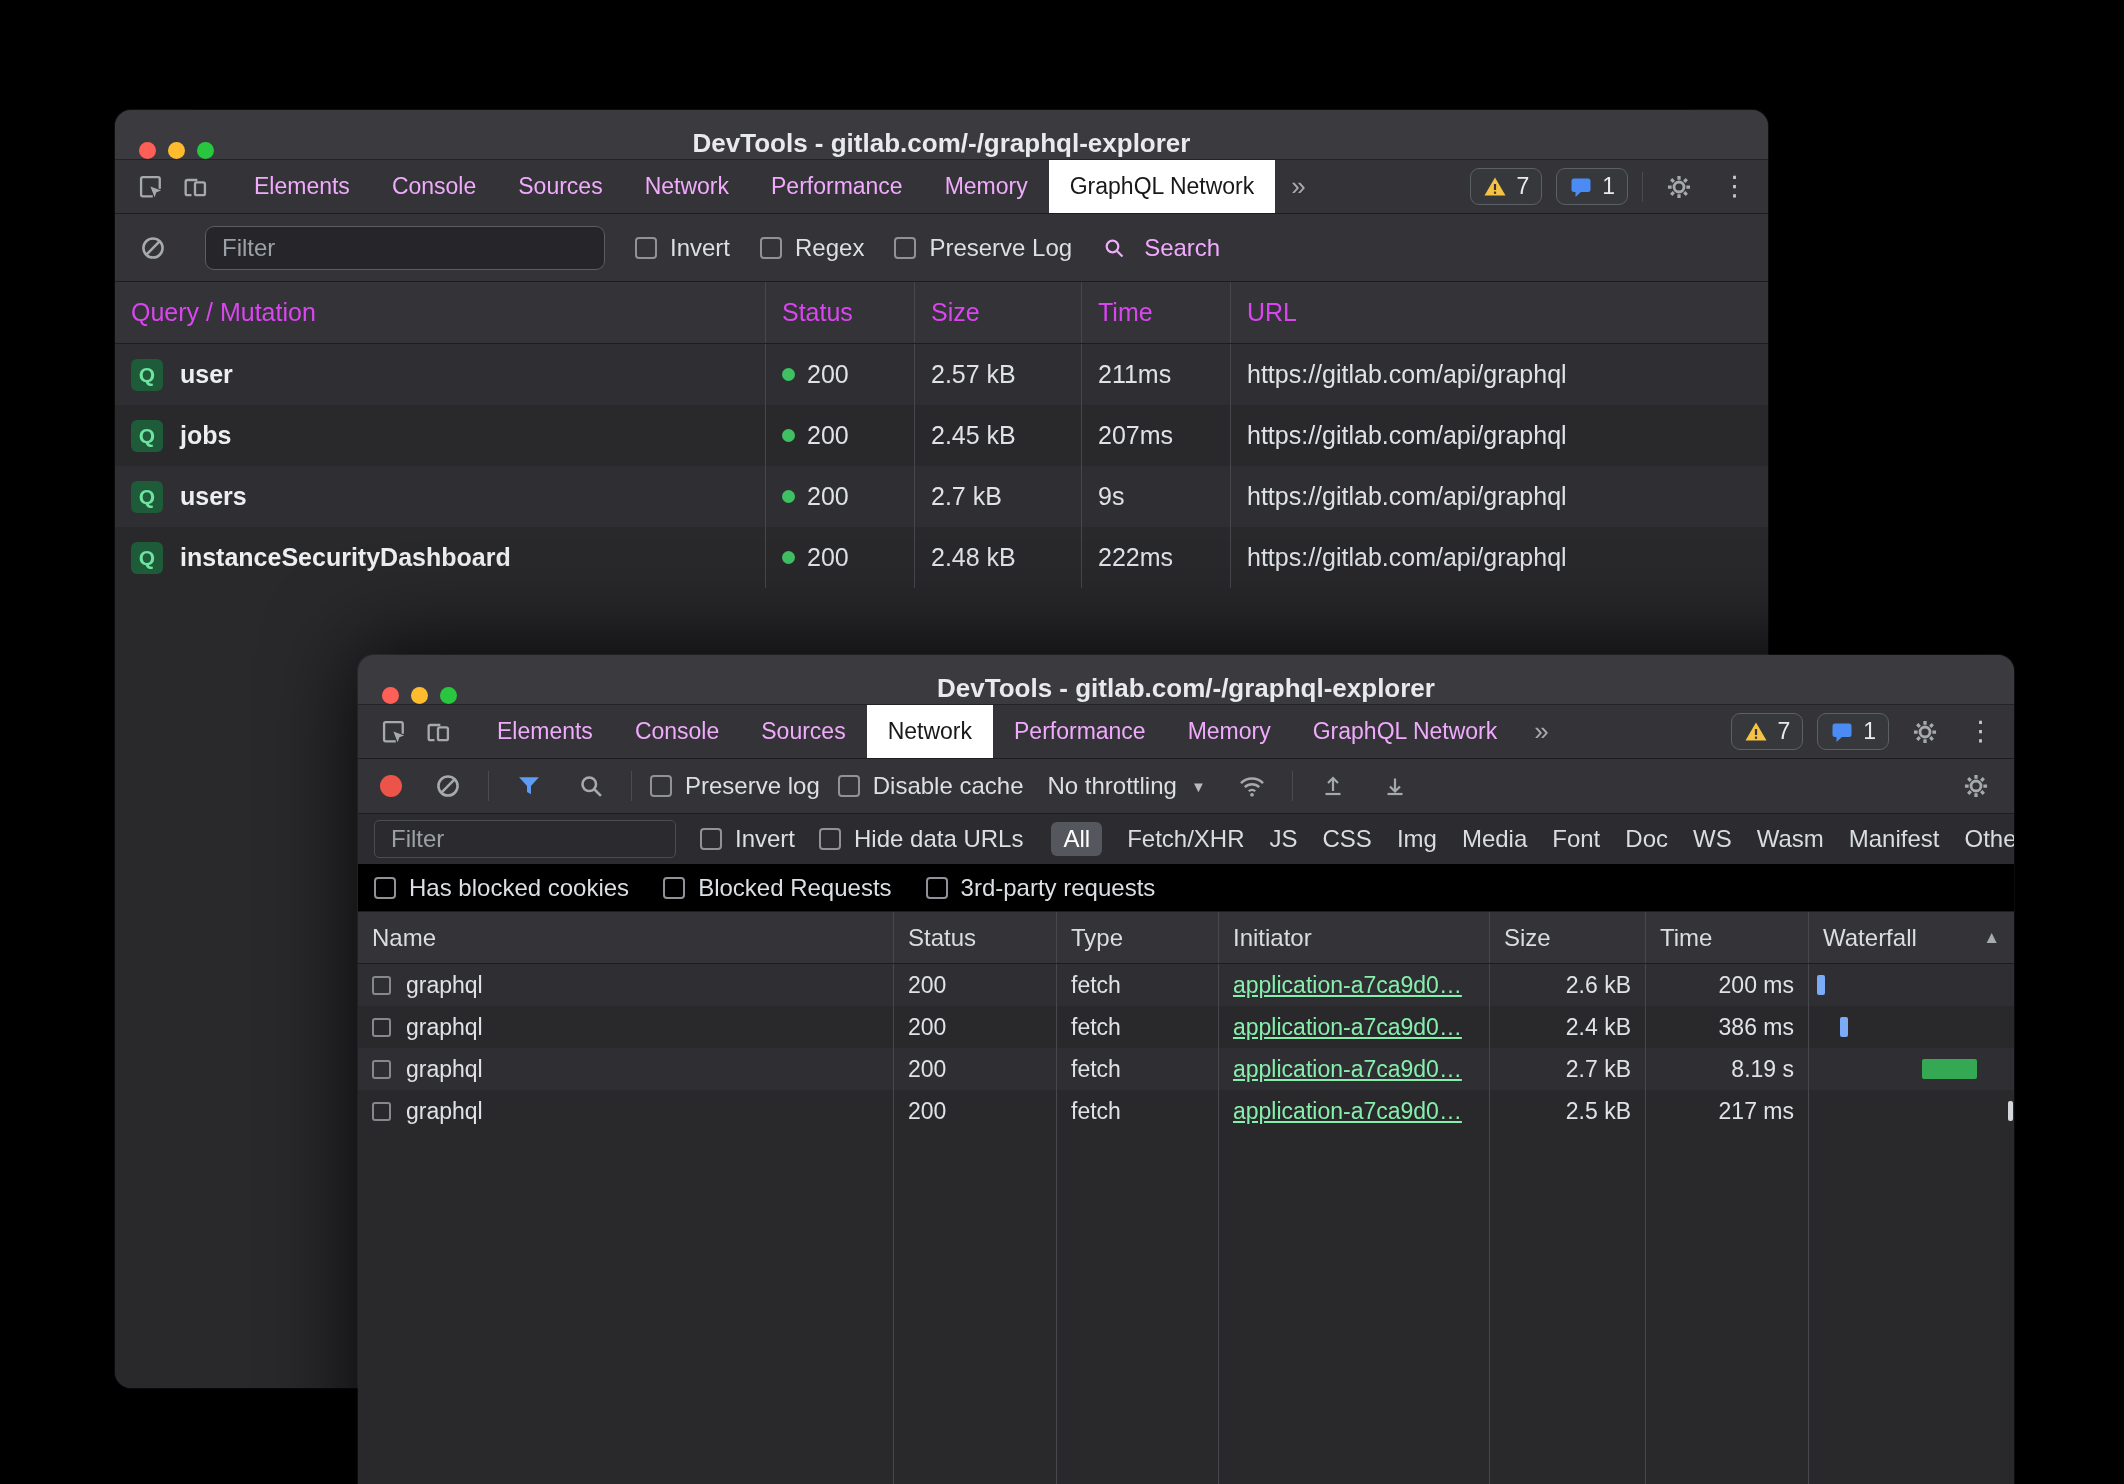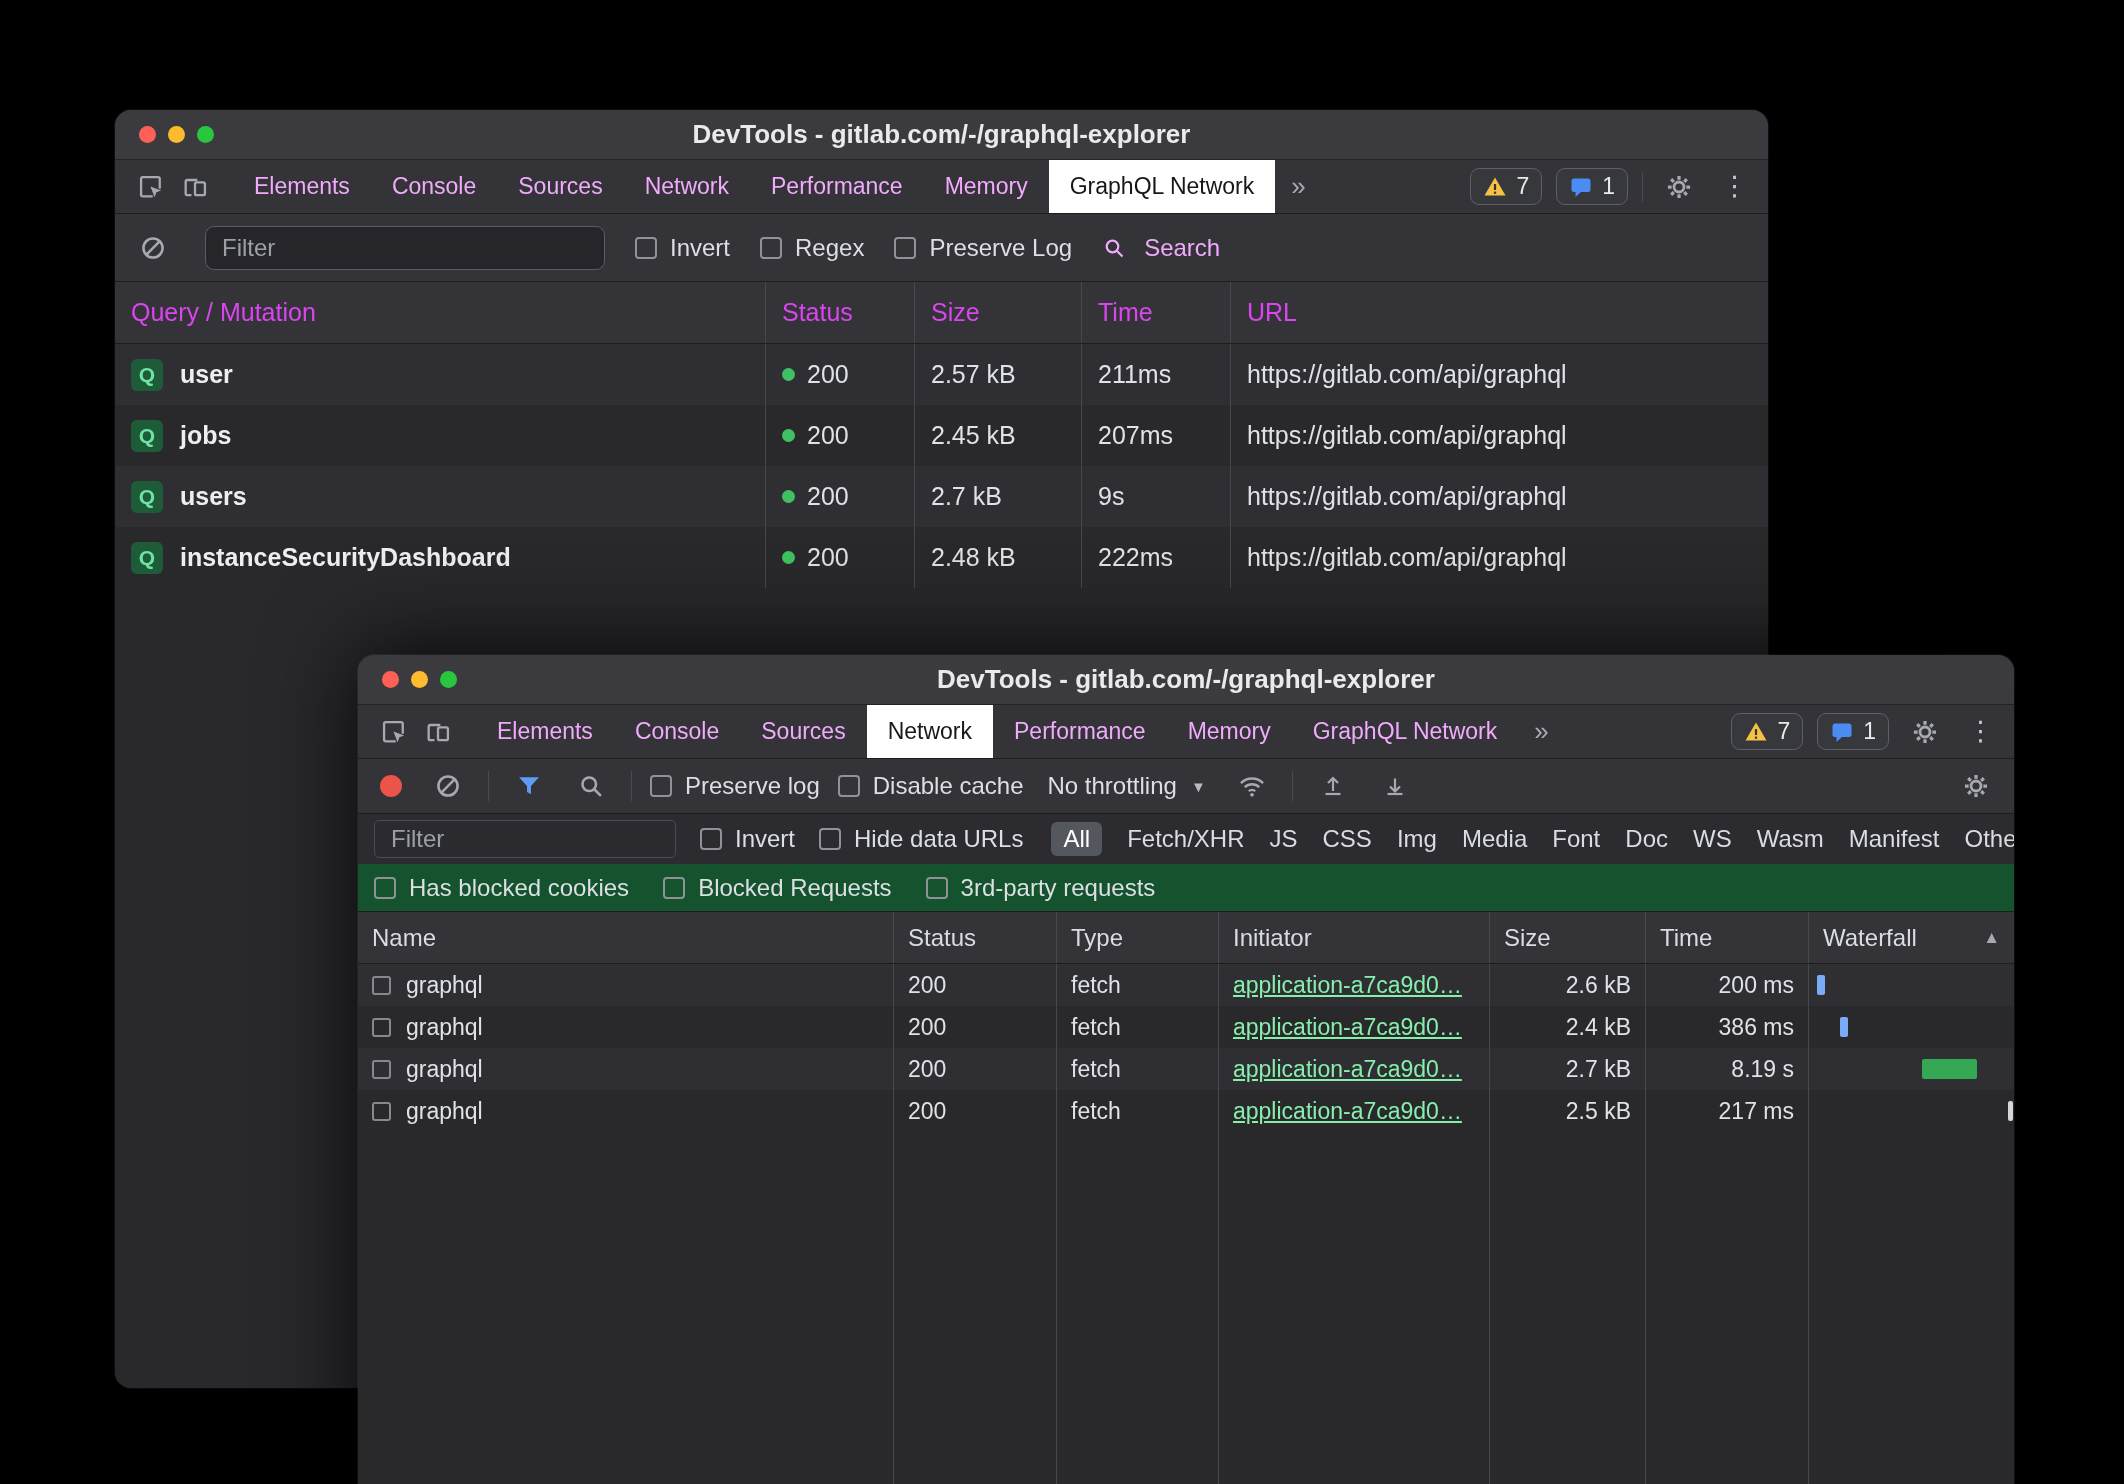--- a/index.html
+++ b/index.html
@@ -8,21 +8,21 @@
            font-family:"Liberation Sans", sans-serif; color:#dfe2e6; }
 
   .window { position:absolute; border-radius:16px; background:#29292c; overflow:hidden;
             display:flex; flex-direction:column;
             box-shadow:0 30px 90px rgba(0,0,0,.7), 0 0 0 1px rgba(255,255,255,.07); }
   .w1 { left:115px; top:110px; width:1653px; height:1278px; }
   .w2 { left:358px; top:655px; width:1656px; height:1010px;
         box-shadow:0 -6px 90px rgba(0,0,0,.85), 0 0 0 1px rgba(255,255,255,.09); }
 
   .titlebar { height:50px; flex:0 0 auto; background:#3b3b3f; border-bottom:1px solid #232327;
-              display:flex; align-items:center; position:relative; }
+              display:flex; align-items:flex-end; position:relative; }
   .traffic { position:absolute; left:24px; display:flex; gap:12px; }
   .light { width:17px; height:17px; border-radius:50%; }
   .light.red{background:#fe5f57} .light.yellow{background:#febb2e} .light.green{background:#29c73f}
   .title { width:100%; text-align:center; font-weight:bold; font-size:26px; color:#e8eaec; }
 
   .tabbar { height:54px; flex:0 0 auto; background:#333338; border-bottom:1px solid #1d1d20;
             display:flex; align-items:center; padding:0 14px; }
   .icon-btn { width:44px; height:42px; display:flex; align-items:center; justify-content:center;
               color:#a6aaaf; flex:0 0 auto; }
   .ic { width:28px; height:28px; display:block; }
@@ -75,21 +75,21 @@
   .recdot { width:22px; height:22px; border-radius:50%; background:#ec5449; margin:0 6px; flex:0 0 auto; }
   .throttle { display:flex; align-items:center; gap:14px; font-size:24px; color:#dcdfe3; padding:0 6px; }
   .caret { font-size:15px; color:#b7babf; }
   .spacer { flex:1; }
 
   .netfilter { height:50px; flex:0 0 auto; background:#2c2c30; display:flex; align-items:center;
                padding:0 16px; gap:24px; }
   .chips { display:flex; align-items:center; gap:25px; margin-left:4px; }
   .chip { font-size:24px; color:#d9dce0; white-space:nowrap; }
   .chip.active { background:#54575e; color:#ffffff; border-radius:6px; padding:3px 12px; }
-  .netopts { height:48px; flex:0 0 auto; background:#14532d; border-bottom:1px solid #1d1d20;
+  .netopts { height:48px; flex:0 0 auto; background:#000000; border-bottom:1px solid #1d1d20;
              display:flex; align-items:center; padding:0 16px; gap:34px; }
 
   
   .t2 { display:flex; flex-direction:column; flex:1; min-height:0; }
   .t2 .thead, .t2 .trow, .t2 .tfill { display:grid;
         grid-template-columns:535px 163px 162px 271px 156px 163px 1fr; flex:0 0 auto; }
   .t2 .thead { height:52px; background:#333338; font-size:24px; color:#d9dce0;
                border-bottom:1px solid #1d1d20; }
   .t2 .cell { padding:0 14px; }
   .t2 .trow { height:42px; font-size:23px; color:#dfe2e6; }

